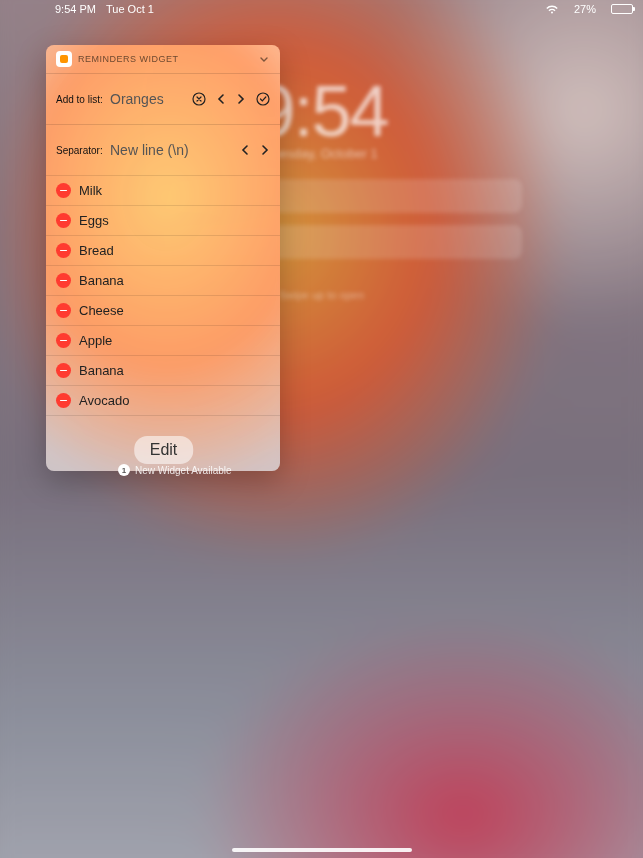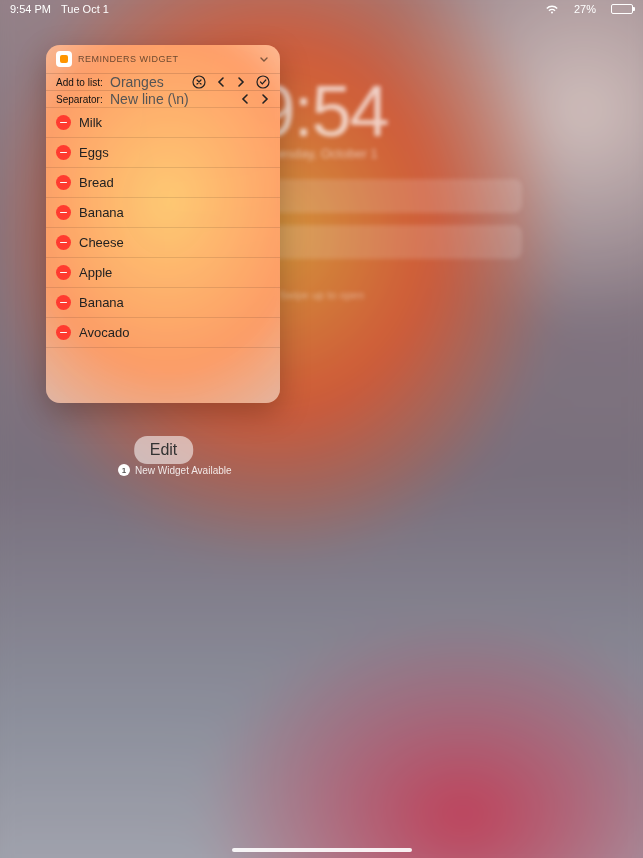--- a/index.html
+++ b/index.html
@@ -30,20 +30,21 @@
 .status-bar {
   position: relative;
   display: flex;
   align-items: center;
   justify-content: space-between;
   padding: 4px 10px;
   font-size: 11px;
   font-weight: 500;
   color: #fff;
   height: 18px;
+  margin-left: 45px;
 }
 .status-left { display: flex; gap: 10px; }
 .status-right { display: flex; align-items: center; gap: 15px; }
 .wifi-icon { width: 14px; height: 10px; }
 .battery-icon { width: 22px; height: 10px; border: 1px solid #fff; border-radius: 2px; position: relative; }
 .battery-icon::after { content: ""; position: absolute; right: -3px; top: 2px; width: 2px; height: 4px; background: #fff; border-radius: 0 1px 1px 0; }
 .battery-fill { height: 100%; width: 27%; background: #30d158; border-radius: 1px; }
 
 .lock-content {
   position: absolute;
@@ -66,21 +67,21 @@
   margin-top: 18px;
 }
 .lock-row2 { margin-top: 12px; }
 .lock-hint { font-size: 11px; opacity: 0.6; margin-top: 30px; }
 
 .widget {
   position: absolute;
   top: 45px;
   left: 46px;
   width: 234px;
-  border-radius: 14px;
+  border-radius: 8px;
   overflow: hidden;
   box-shadow: 0 10px 30px rgba(0,0,0,0.25);
 }
 .widget-bg {
   position: absolute;
   inset: 0;
   background:
     radial-gradient(ellipse 260px 320px at 120px 160px, rgba(255,190,80,0.95) 0%, rgba(255,130,60,0.92) 45%, rgba(255,130,60,0) 80%),
     radial-gradient(ellipse 180px 200px at 210px 60px, rgba(252,235,225,0.95) 0%, rgba(252,235,225,0) 70%),
     linear-gradient(180deg, rgba(245,235,230,0.9) 0%, rgba(230,200,185,0.9) 50%, rgba(200,190,195,0.9) 100%);
@@ -118,21 +119,21 @@
   font-size: 9px;
   font-weight: 500;
   letter-spacing: 0.5px;
   color: rgba(40,30,20,0.7);
   flex: 1;
 }
 .widget-chevron { color: rgba(40,30,20,0.6); }
 .widget-ctrl-row {
   display: flex;
   align-items: center;
-  padding: 0 10px;
+  padding: 17px 10px;
   border-top: 0.5px solid rgba(0,0,0,0.12);
 }
 .ctrl-label { font-size: 10px; color: #111; width: 54px; }
 .ctrl-value { font-size: 14px; color: #555; flex: 1; }
 .ctrl-icons { display: flex; gap: 10px; color: #222; }
 .ctrl-icon { display: flex; align-items: center; justify-content: center; cursor: pointer; }
 .list-row {
   display: flex;
   align-items: center;
   padding: 7px 10px;

